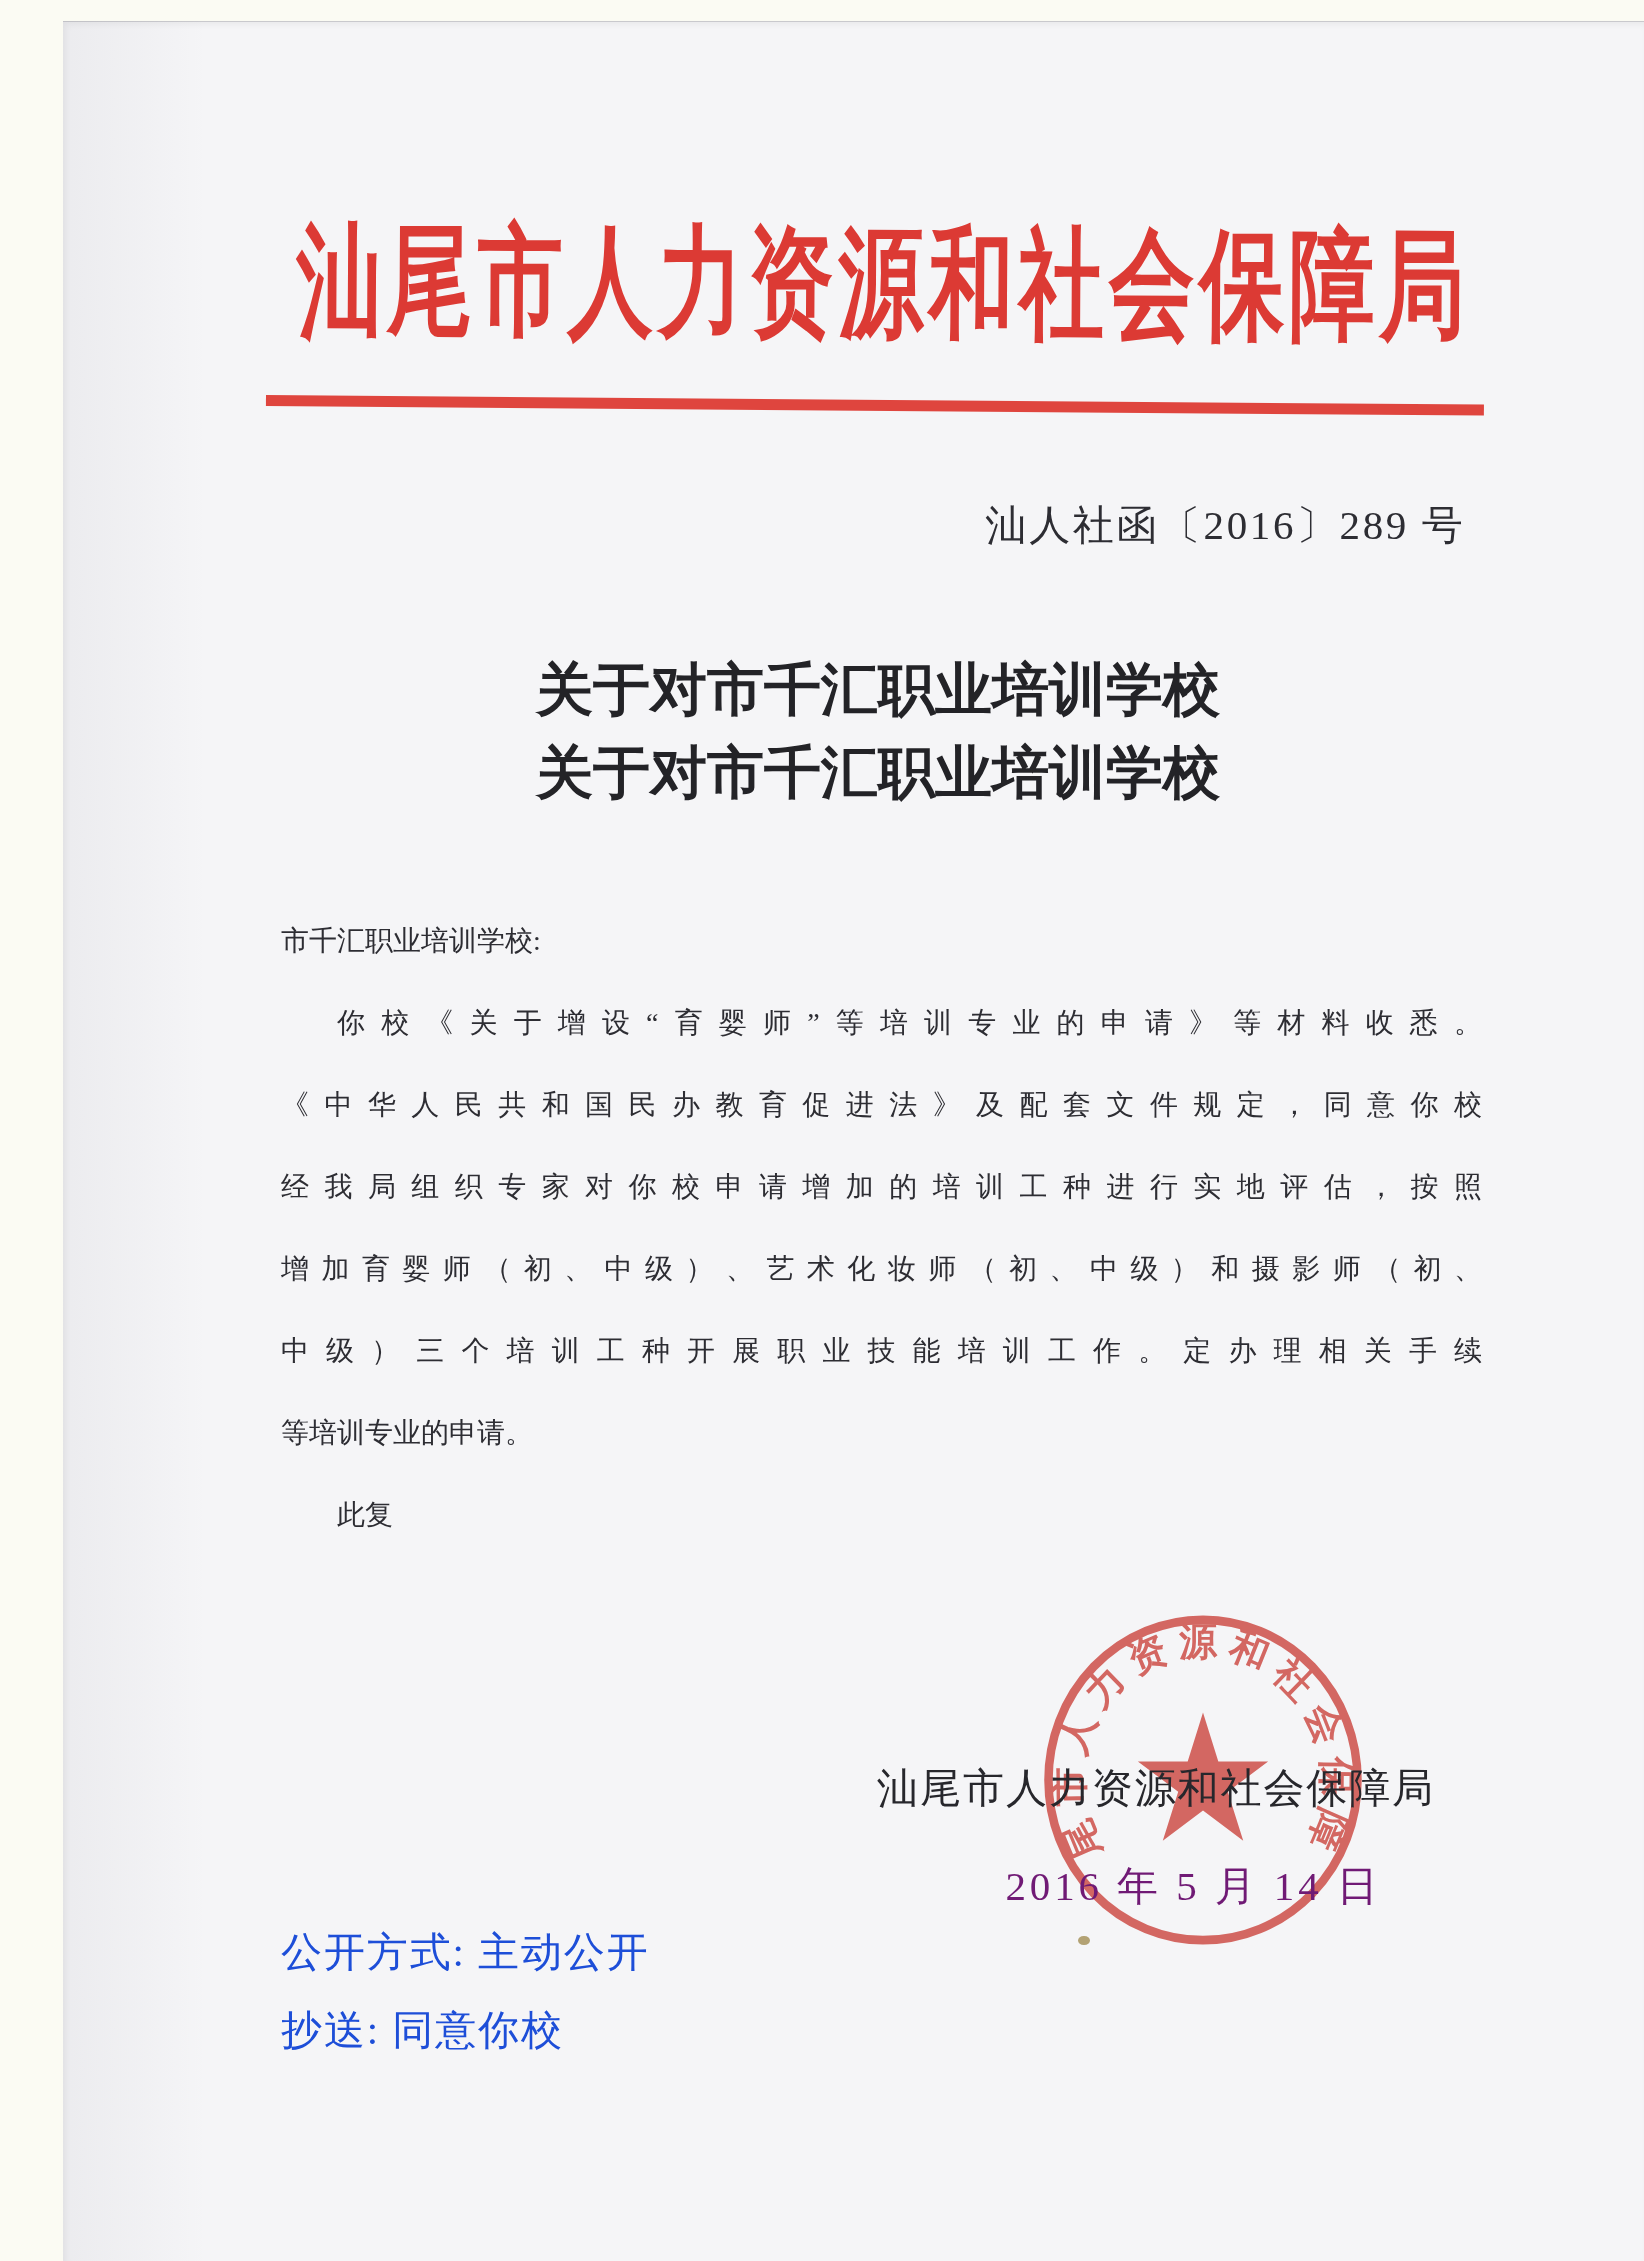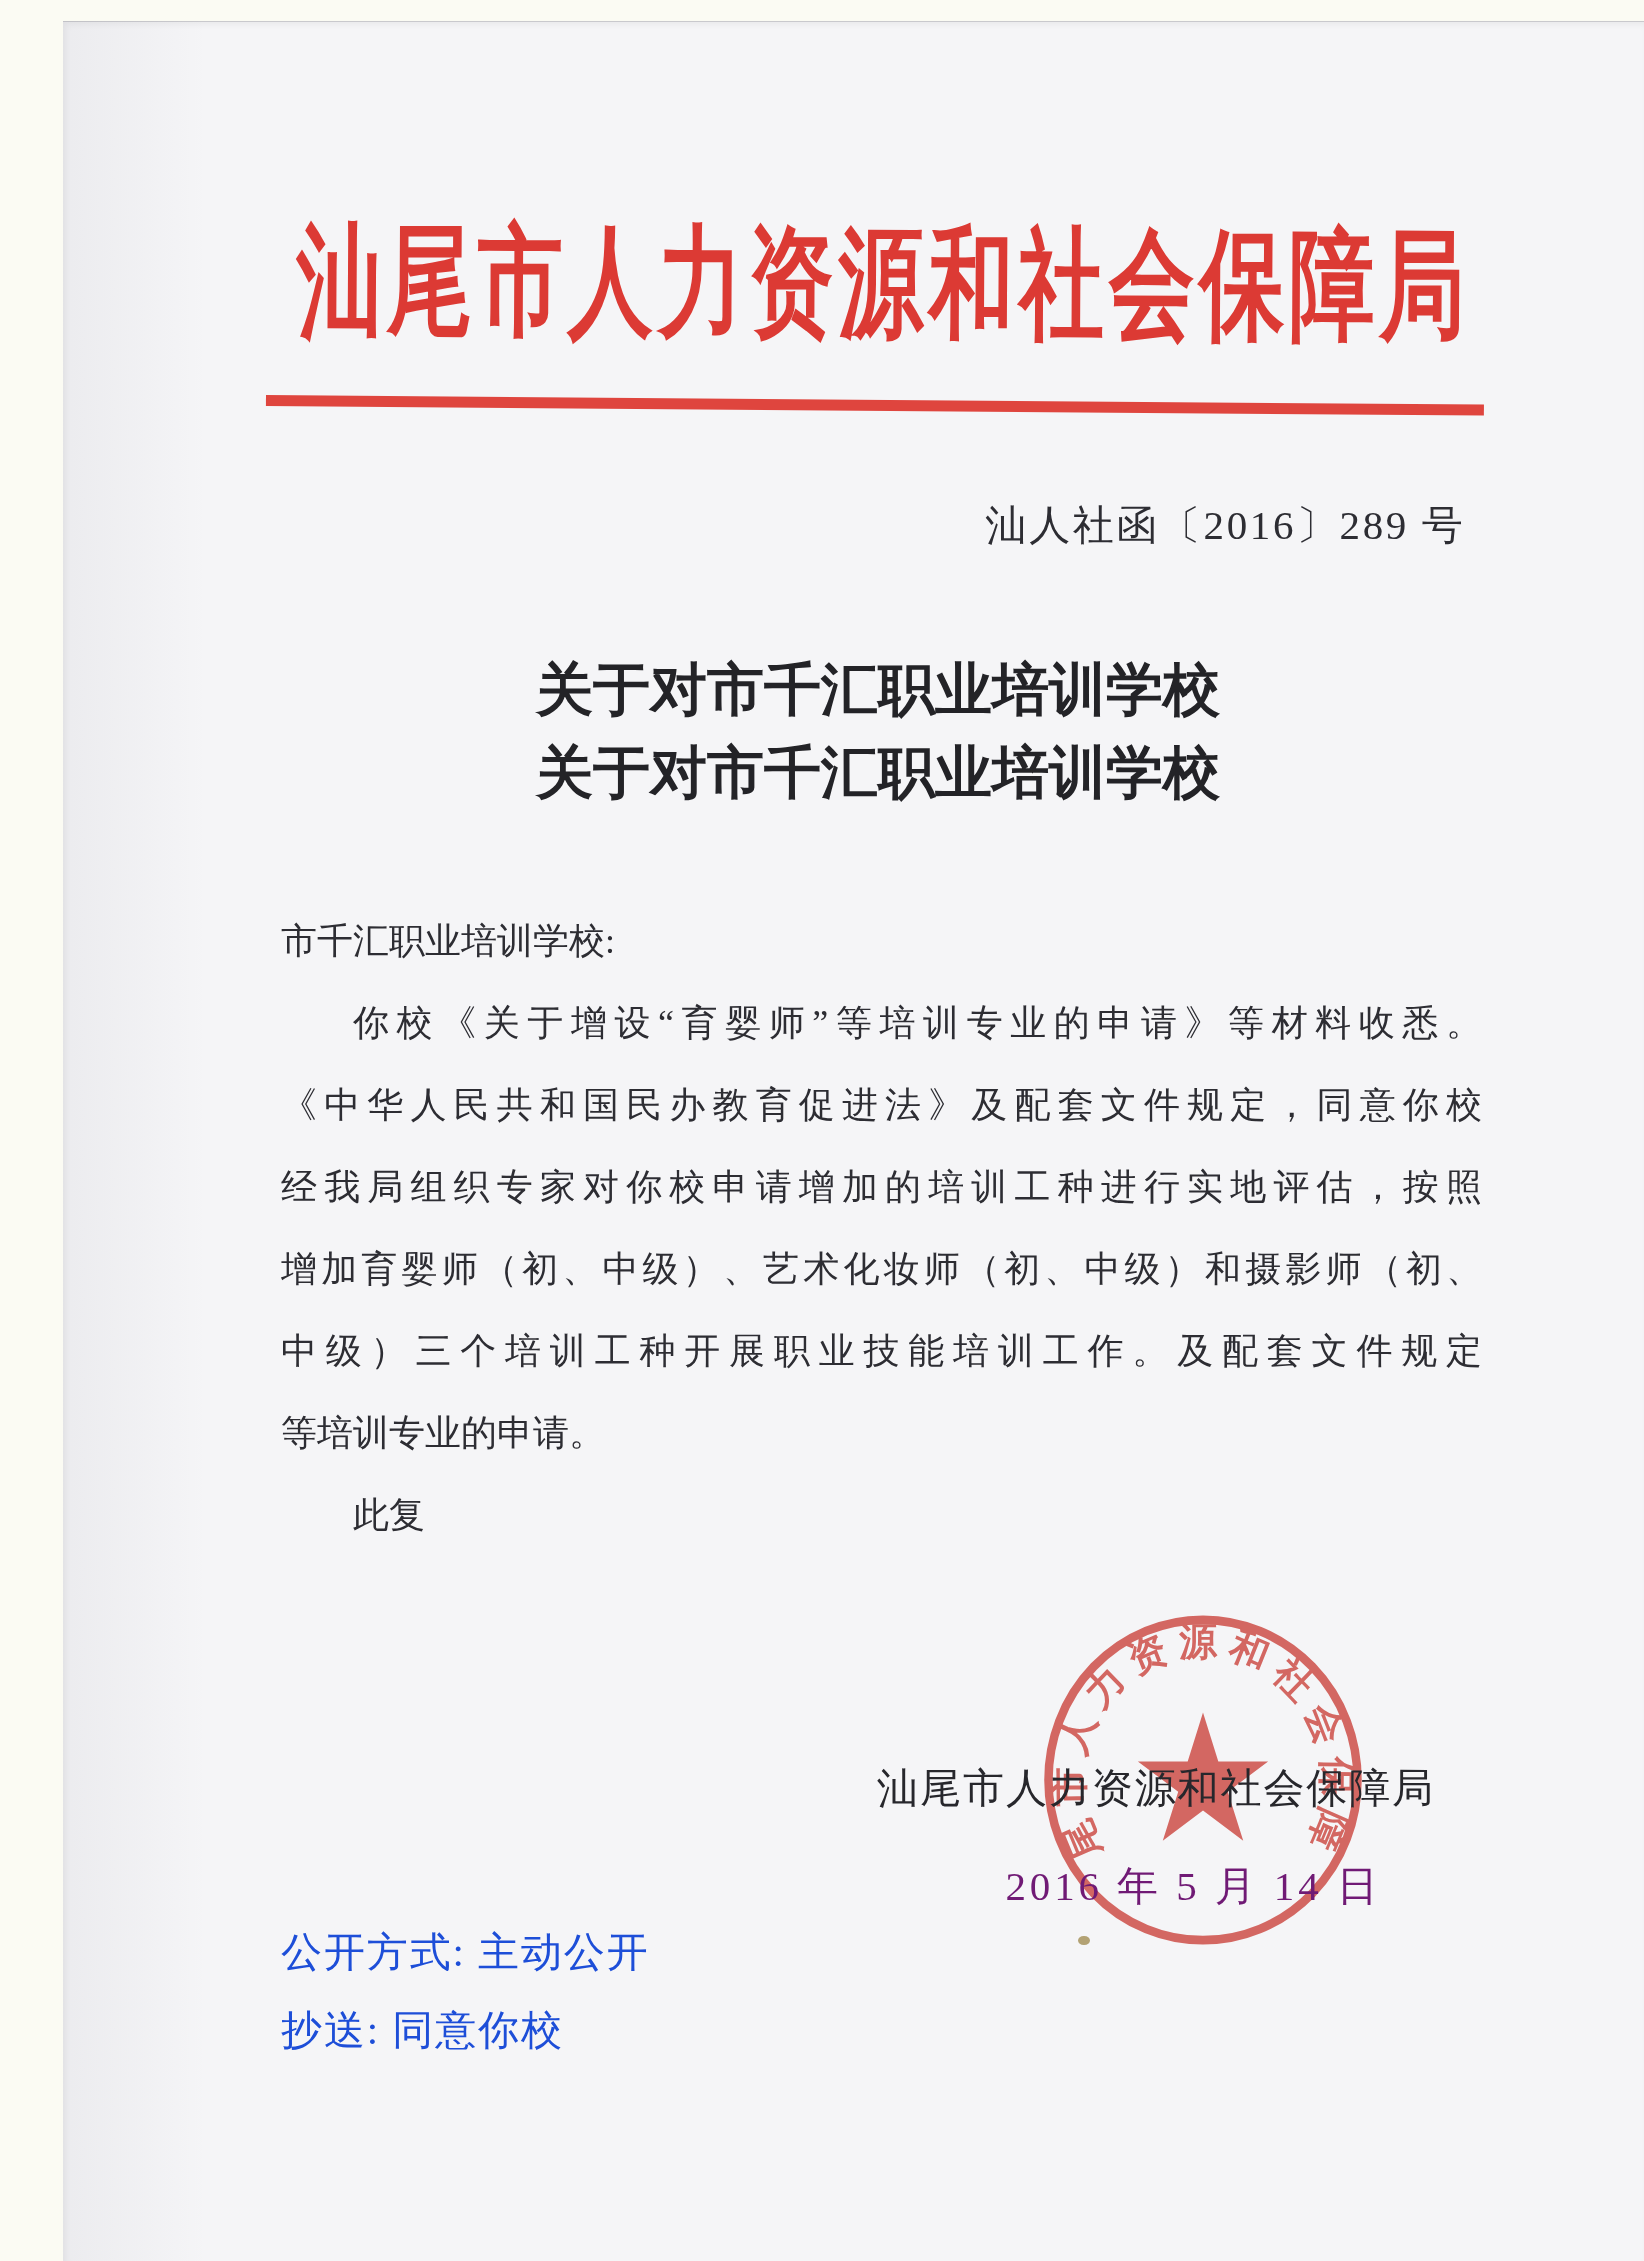--- a/index.html
+++ b/index.html
@@ -35,21 +35,21 @@
   .doc-number{
     left:903px;top:498px;width:645px;text-align:center;
     font-size:41px;color:var(--ink,#2d2d33);letter-spacing:2.6px;white-space:nowrap;
   }
   .doc-title{
     left:233px;top:648px;width:1290px;text-align:center;
     font-size:57px;font-weight:700;color:#232327;line-height:83px;
   }
   .body-block{
     left:281px;top:900px;width:1201px;
-    font-size:36px;line-height:82px;color:var(--ink,#2d2d33);
+    font-size:28px;line-height:82px;color:var(--ink,#2d2d33);
   }
   .bline{text-align:justify;}
   .bline.fill{text-align-last:justify;}
   .bline.indent{text-indent:2em;}
   .signature{
     left:787px;top:1761px;width:648px;text-align:right;
     font-size:41px;color:#27272c;letter-spacing:1.9px;white-space:nowrap;
   }
   .sign-date{
     left:871px;top:1859px;width:645px;text-align:center;
@@ -92,21 +92,21 @@
   <div>关于对市千汇职业培训学校</div>
   <div>关于对市千汇职业培训学校</div>
 </div>
 
 <div class="abs body-block">
   <div class="bline">市千汇职业培训学校:</div>
   <div class="bline fill indent">你校《关于增设“育婴师”等培训专业的申请》等材料收悉。</div>
   <div class="bline fill">《中华人民共和国民办教育促进法》及配套文件规定，同意你校</div>
   <div class="bline fill">经我局组织专家对你校申请增加的培训工种进行实地评估，按照</div>
   <div class="bline fill">增加育婴师（初、中级）、艺术化妆师（初、中级）和摄影师（初、</div>
-  <div class="bline fill">中级）三个培训工种开展职业技能培训工作。及配套文件规定</div>
+  <div class="bline fill">中级）三个培训工种开展职业技能培训工作。定办理相关手续</div>
   <div class="bline">等培训专业的申请。</div>
   <div class="bline indent">此复</div>
 </div>
 
 <div class="abs seal">
   <svg viewBox="0 0 500 500" preserveAspectRatio="none">
     <path id="sealArc" d="M 82,328 A 185,185 0 1 1 418,328" fill="none"></path>
     <circle class="seal-ring" cx="250" cy="250" r="237"></circle>
     <polygon class="seal-star" points="250,150 273.5,222.6 349.9,222.6 288,267.4 311.7,339.9 250,295 188.3,339.9 212,267.4 150.1,222.6 226.5,222.6"></polygon>
     <text class="seal-arc" text-anchor="middle">

